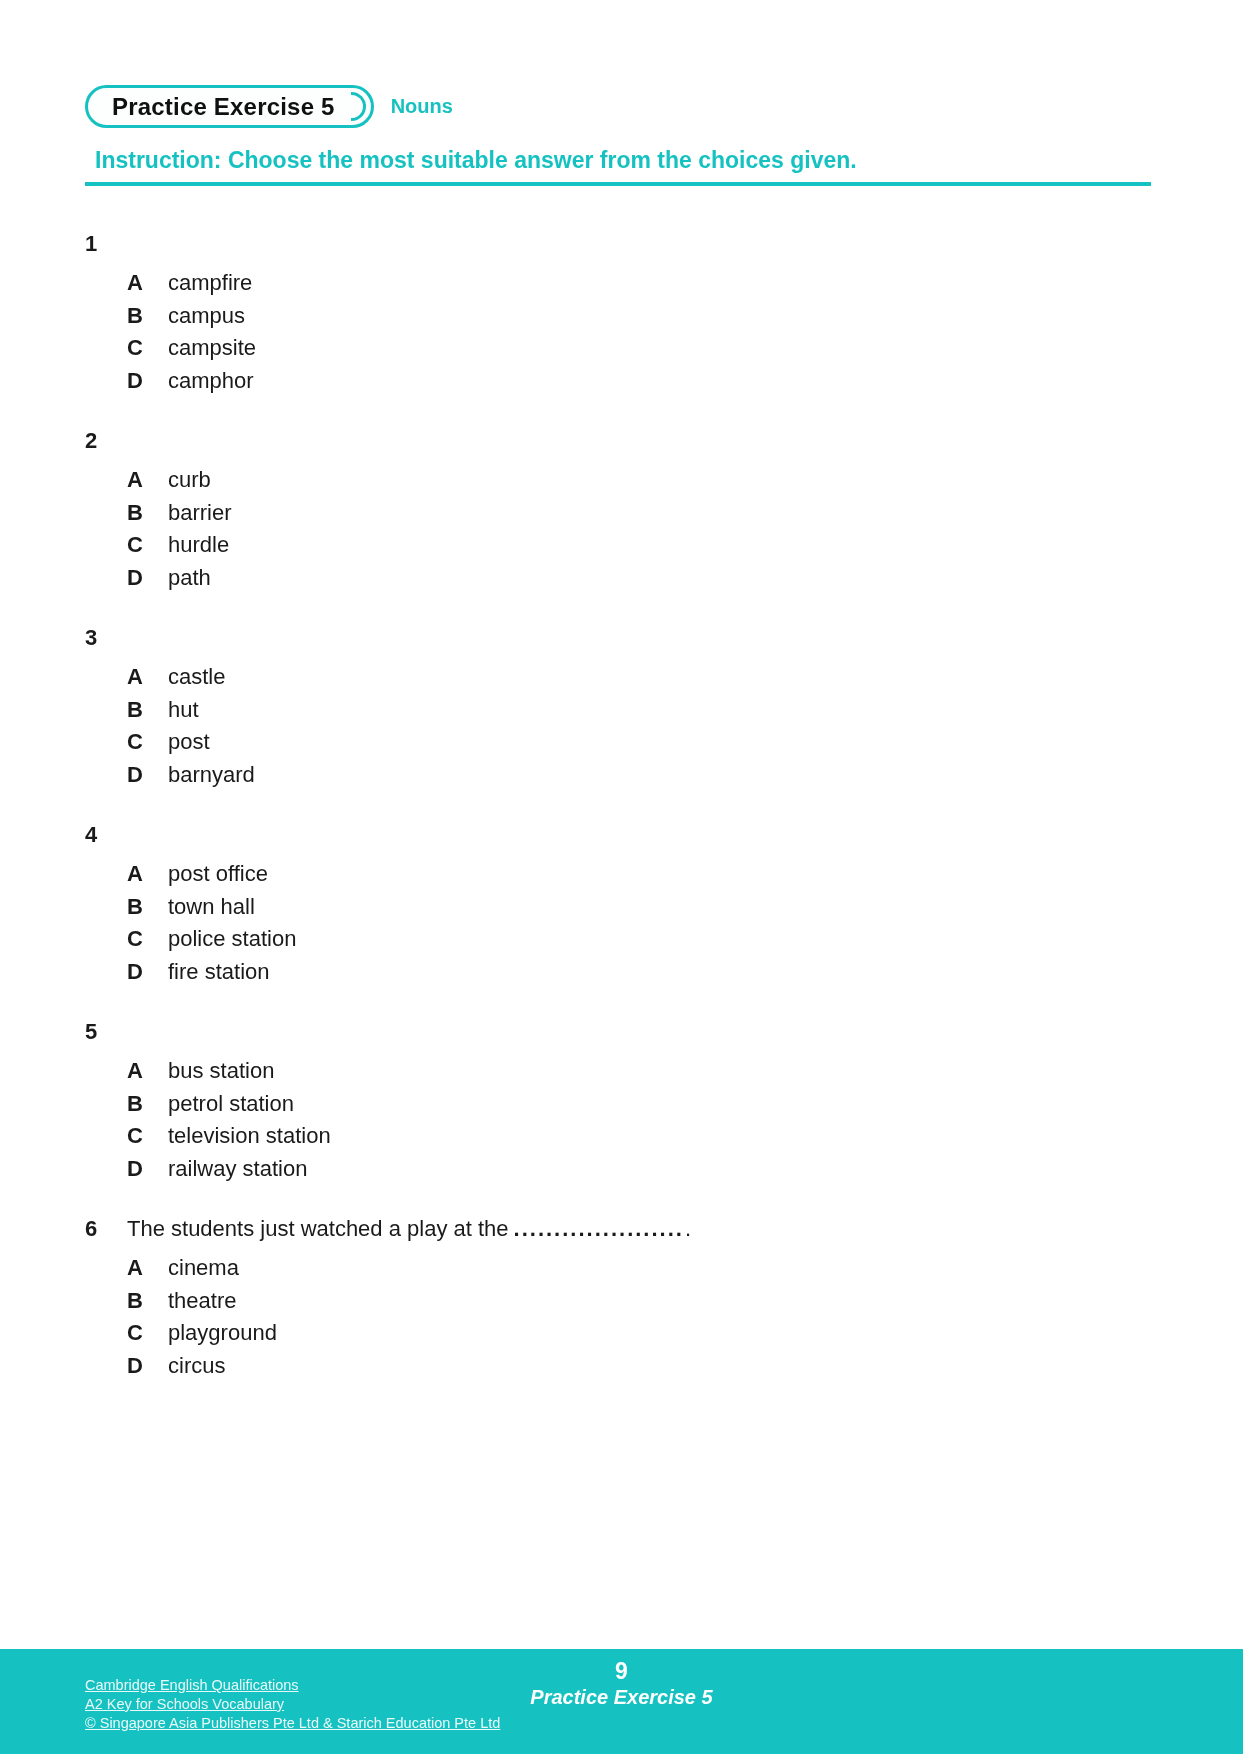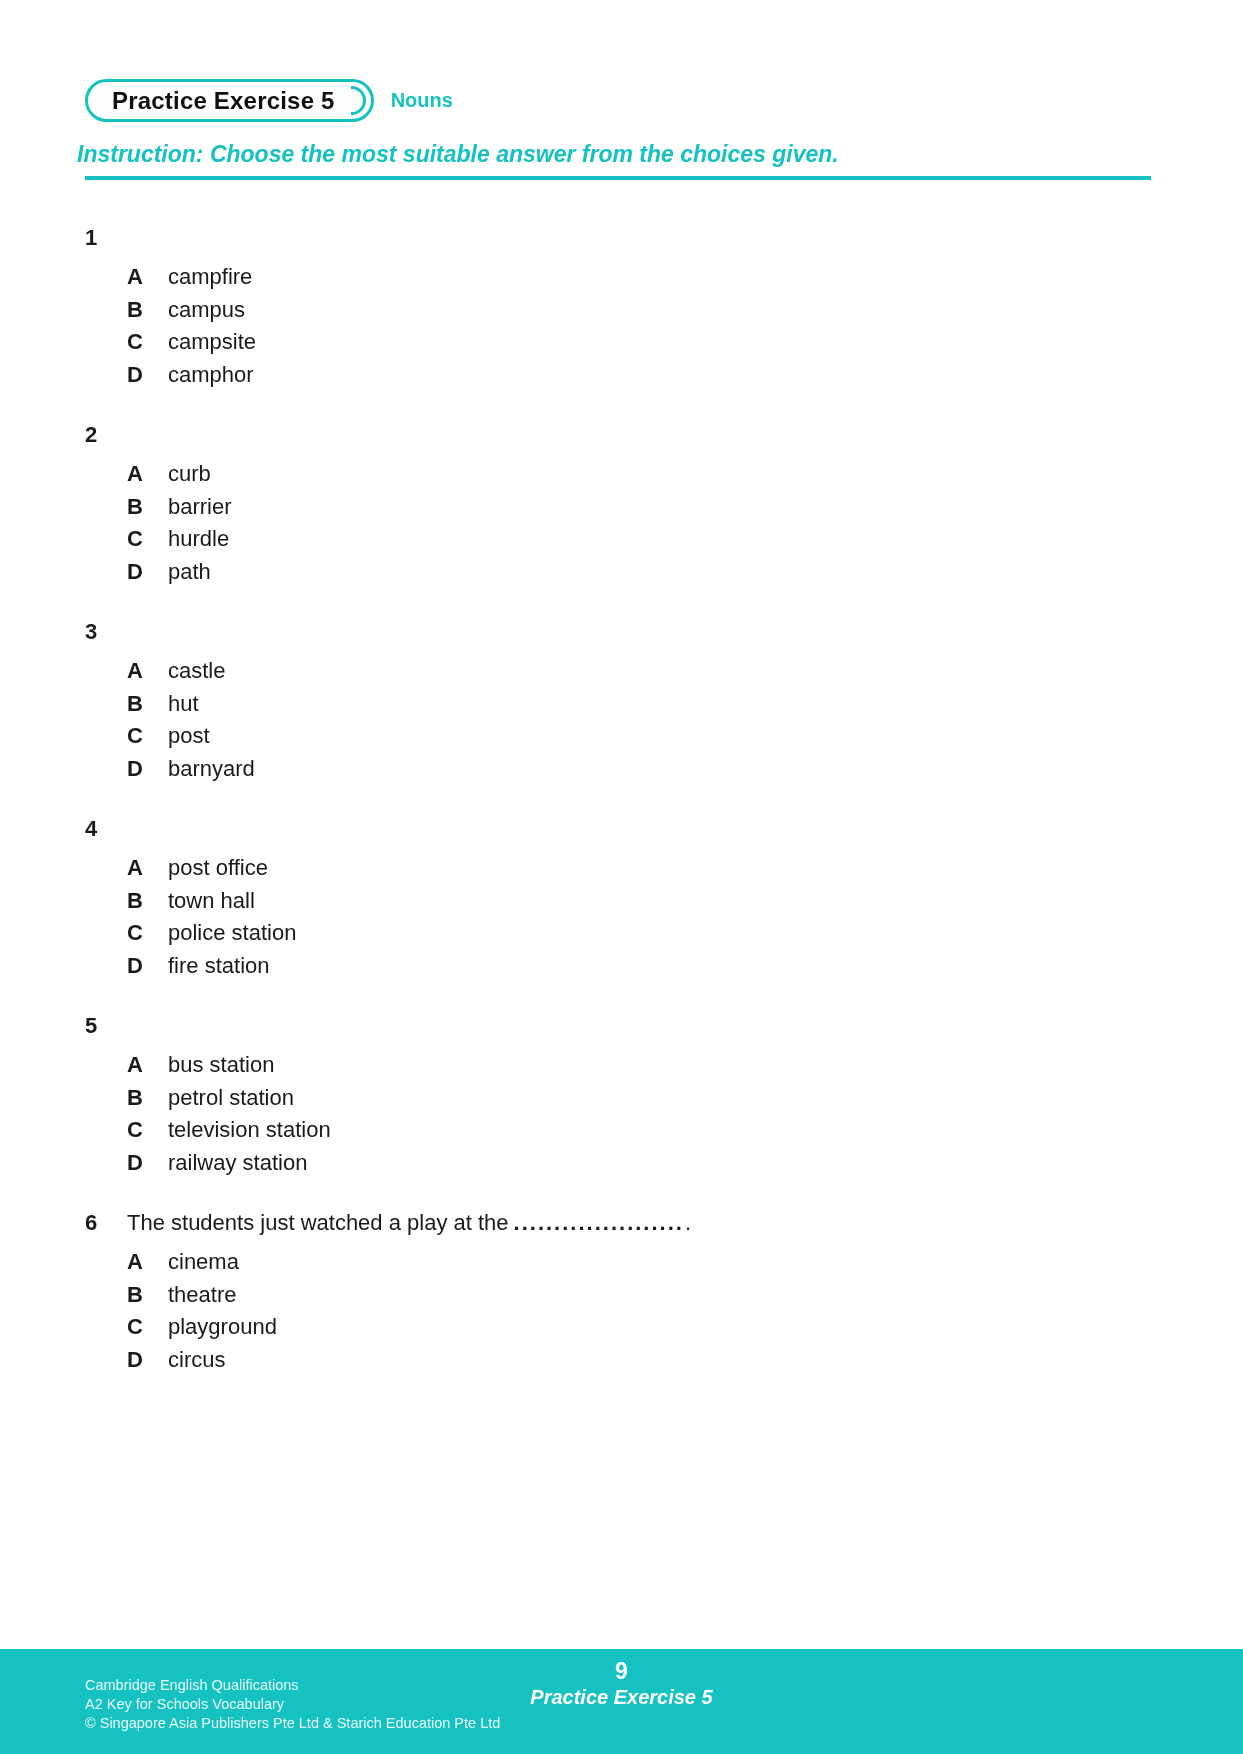--- a/index.html
+++ b/index.html
@@ -15,20 +15,21 @@
     width: 1243px;
     height: 1754px;
     position: relative;
     font-family: "Liberation Sans", sans-serif;
     color: var(--ink);
     overflow: hidden;
   }
   .page {
     position: absolute;
     inset: 0;
+    margin-top: 6px;
   }
   
   .header {
     position: absolute;
     top: 79px;
     left: 85px;
     display: flex;
     align-items: center;
     gap: 17px;
   }
@@ -61,26 +62,25 @@
   }
   .topic {
     font-size: 20px;
     font-weight: bold;
     color: var(--accent);
   }
   
   .instruction {
     position: absolute;
     top: 141px;
-    left: 77px;
+    left: 95px;
     width: 1066px;
     font-size: 23px;
     font-weight: bold;
     color: var(--accent);
-    font-style: italic;
   }
   .divider {
     position: absolute;
     top: 176px;
     left: 85px;
     width: 1066px;
     height: 4px;
     background: var(--accent);
   }
   
@@ -133,20 +133,21 @@
     height: 105px;
     background: var(--accent);
   }
   .footer-left {
     position: absolute;
     left: 85px;
     top: 27px;
     font-size: 14.5px;
     line-height: 19px;
     color: rgba(255, 255, 255, 0.9);
+    text-decoration: underline;
   }
   .footer-center {
     position: absolute;
     left: 0;
     right: 0;
     top: 9px;
     text-align: center;
     color: #ffffff;
   }
   .footer-page-number {

